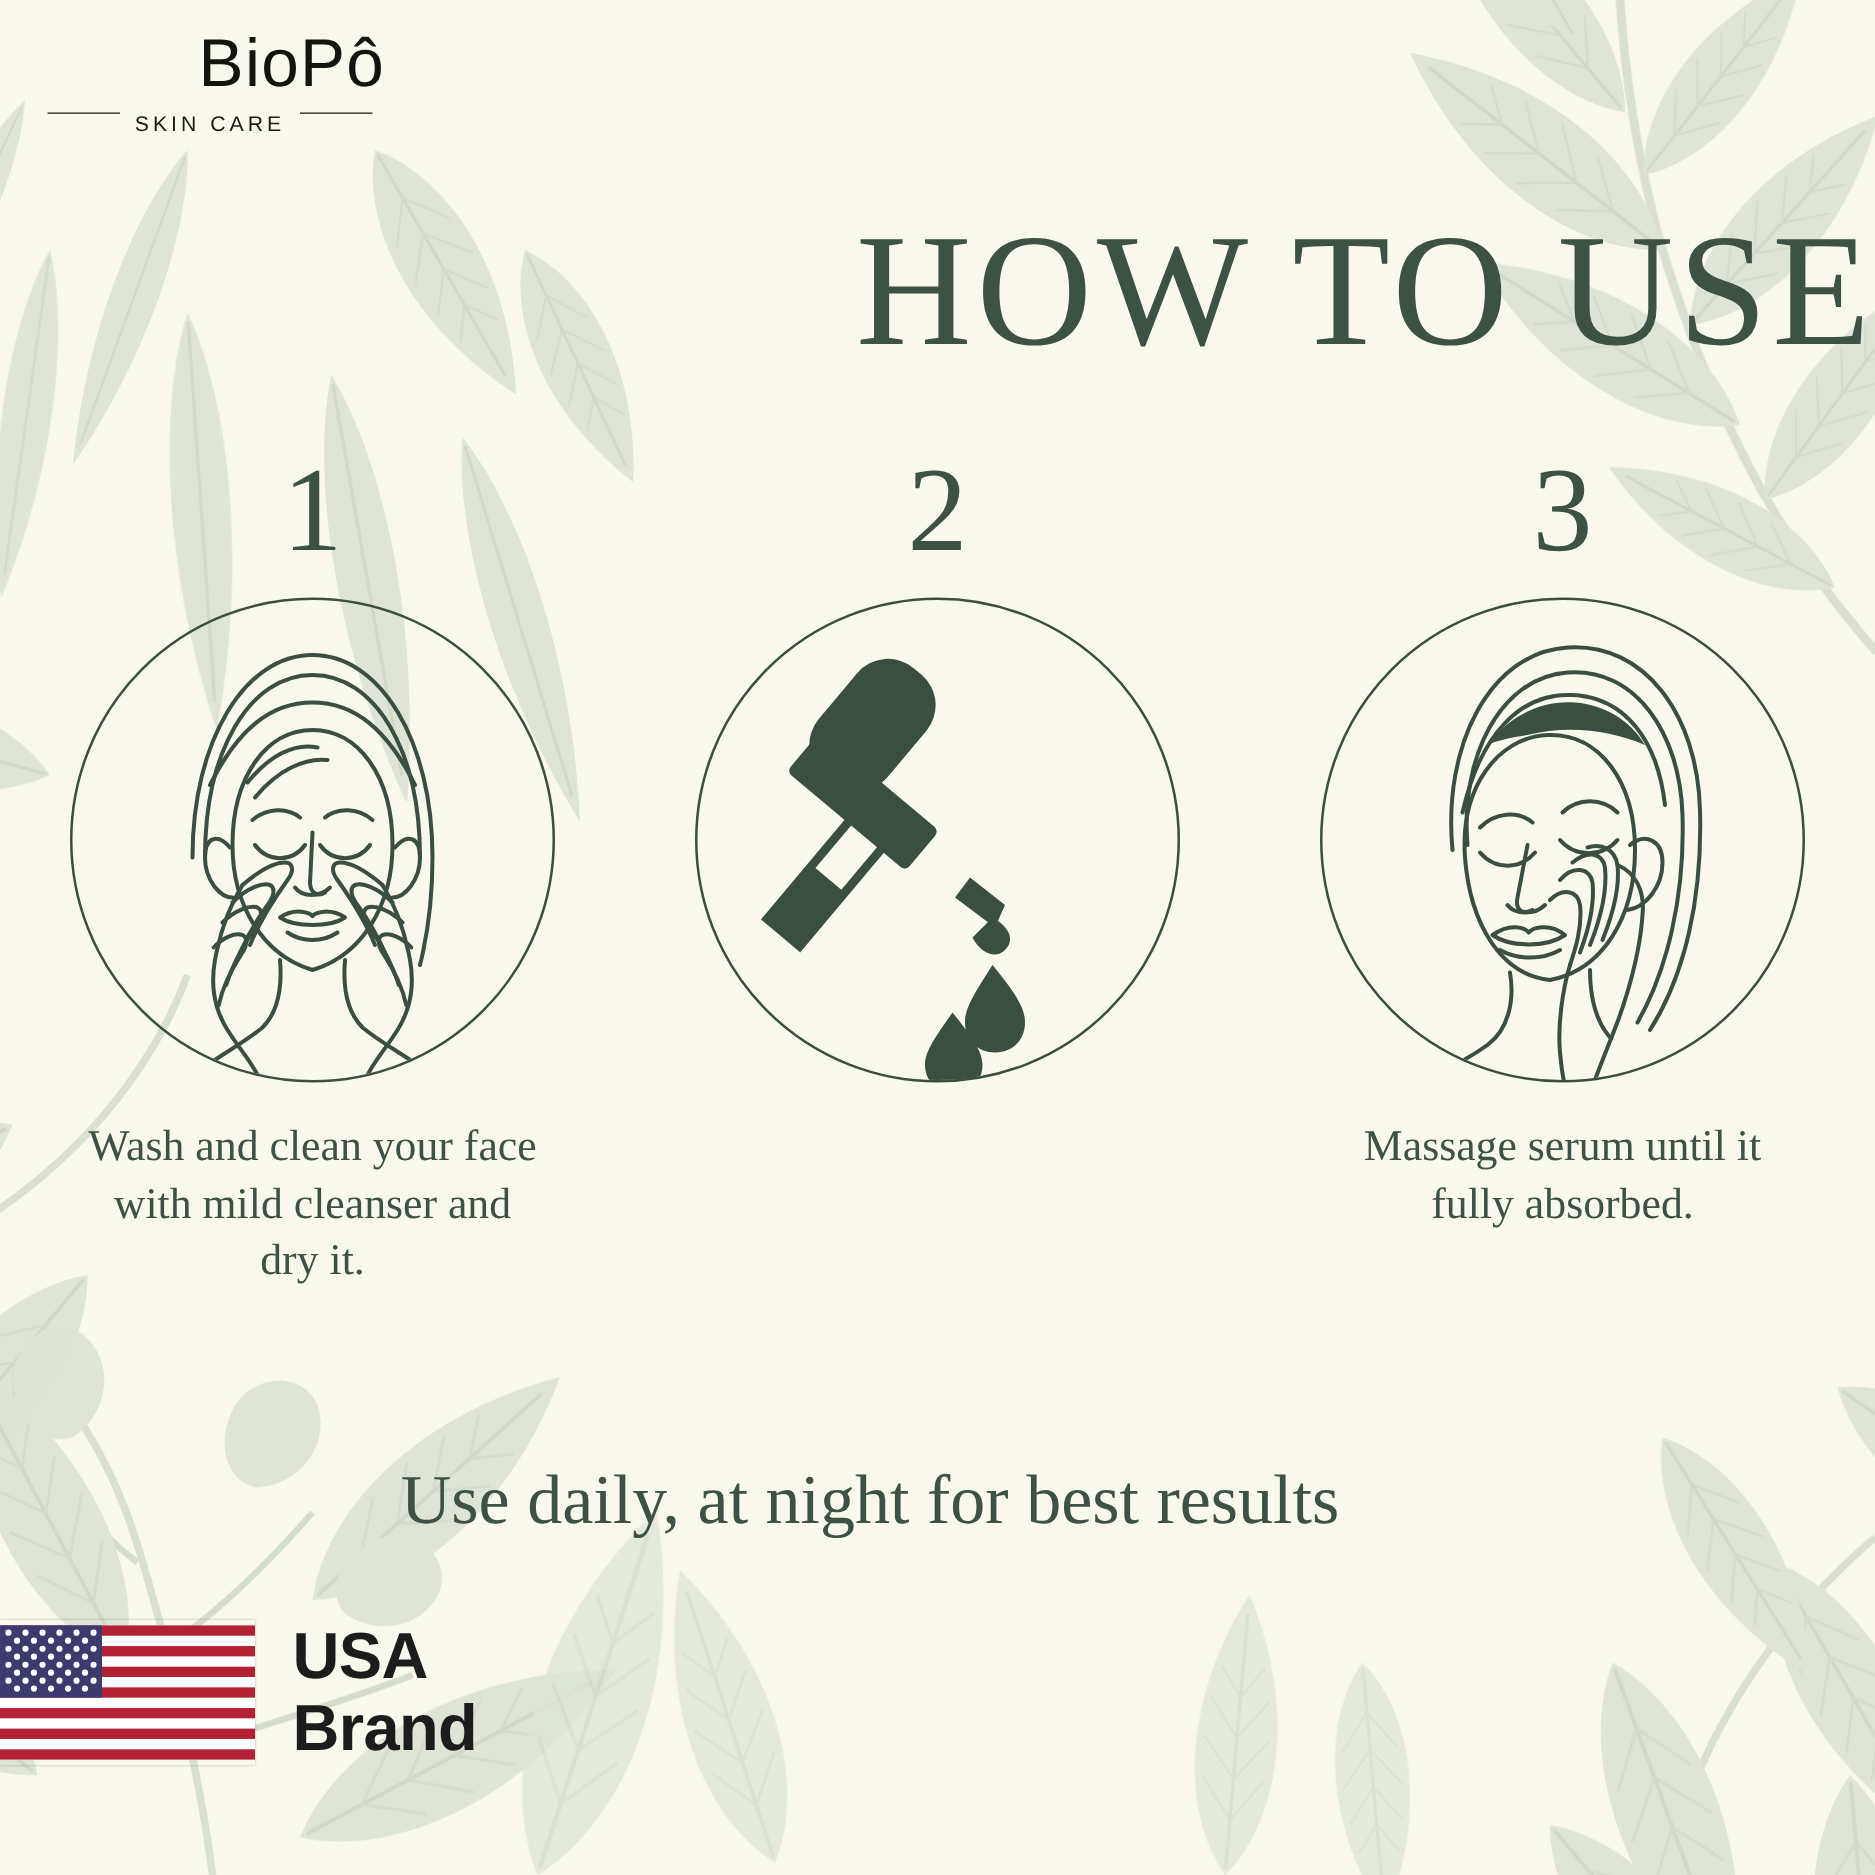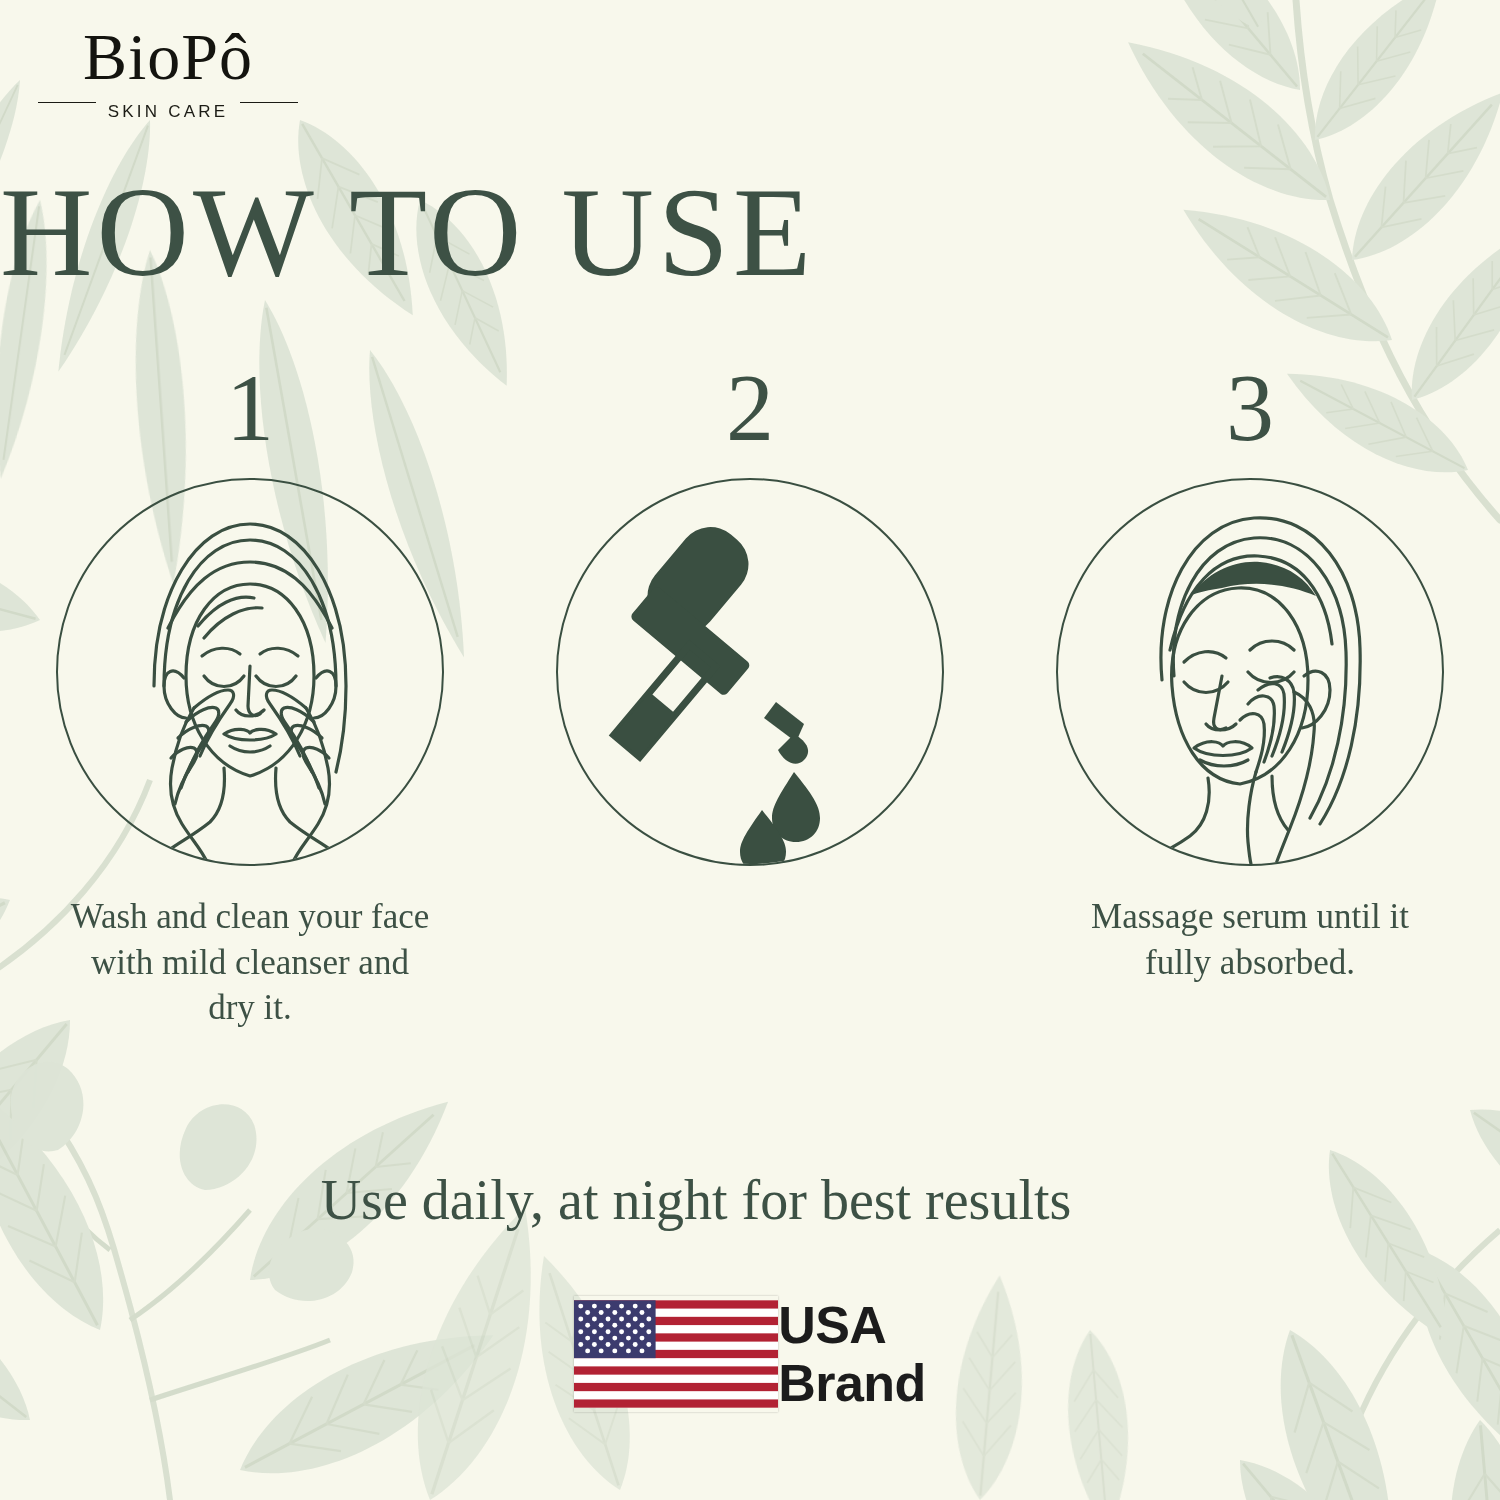--- a/index.html
+++ b/index.html
@@ -28,27 +28,28 @@
   
   #logo {
     position: absolute;
     left: 28px;
     top: 24px;
     z-index: 5;
     width: 280px;
     text-align: center;
   }
   #logo-wordmark {
-    font-family: Liberation Serif, serif;
-    font-size: 66px;
+    font-family: Liberation Sans, sans-serif;
+    font-size: 54px;
     font-weight: 300;
     letter-spacing: 1px;
     color: #14140f;
     line-height: 1.0;
     white-space: nowrap;
+    text-align: right;
   }
   #logo-rule {
     margin-top: 12px;
     display: flex;
     justify-content: center;
     gap: 12px;
   }
   #logo-rule .rule-line {
     height: 1px;
     background: #1b1b14;
@@ -61,21 +62,21 @@
     color: #1b1b14;
     white-space: nowrap;
   }
 
   
   #page-title {
     position: absolute;
     left: 0;
     top: 168px;
     width: 1500px;
-    text-align: left;
+    text-align: right;
     font-family: "Liberation Serif", serif;
     font-size: 128px;
     letter-spacing: 4px;
     color: #3d5145;
     line-height: 1;
     z-index: 5;
   }
 
   
   #steps {
@@ -134,21 +135,22 @@
   }
 
   
   #usa-badge {
     position: absolute;
     left: 0;
     top: 1296px;
     width: 1500px;
     display: flex;
     align-items: center;
-    justify-content: center;
+    justify-content: flex-start;
+    gap: 30px;
     z-index: 5;
   }
   #usa-flag {
     width: 204px;
     height: 116px;
     display: block;
     box-shadow: 0 0 2px rgba(0,0,0,.25);
   }
   #usa-text {
     font-family: "Liberation Sans", sans-serif;

